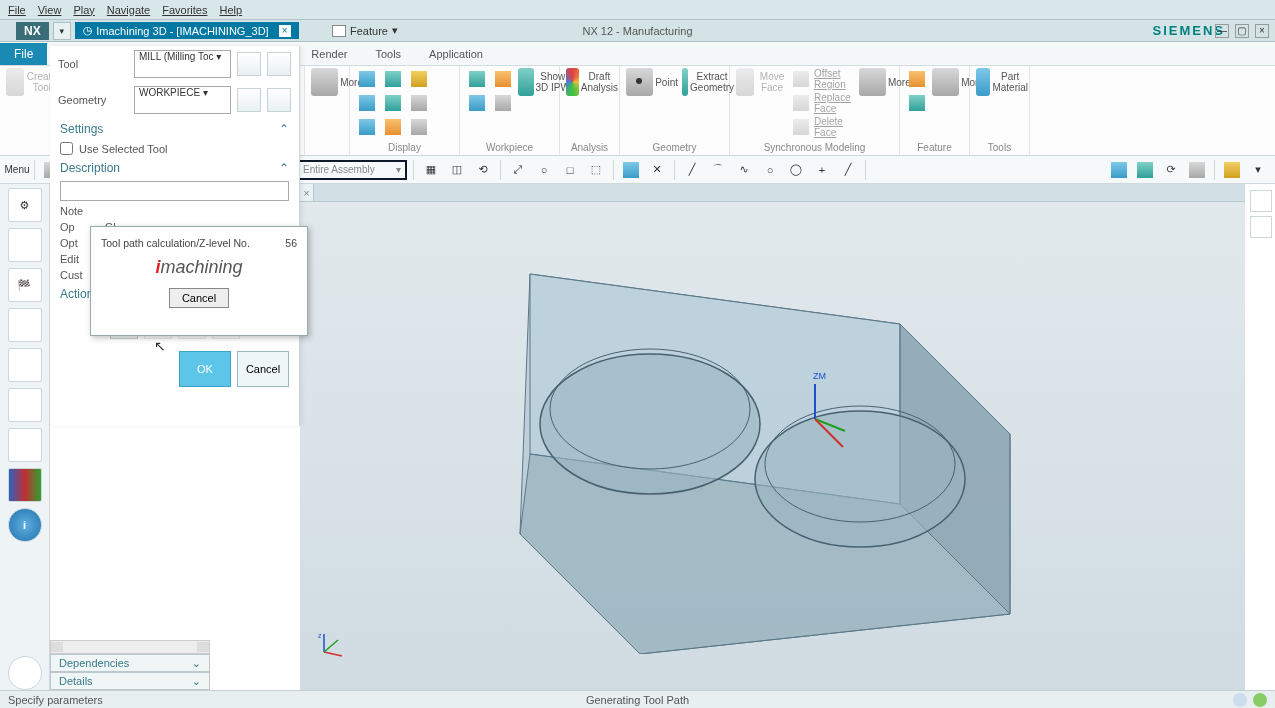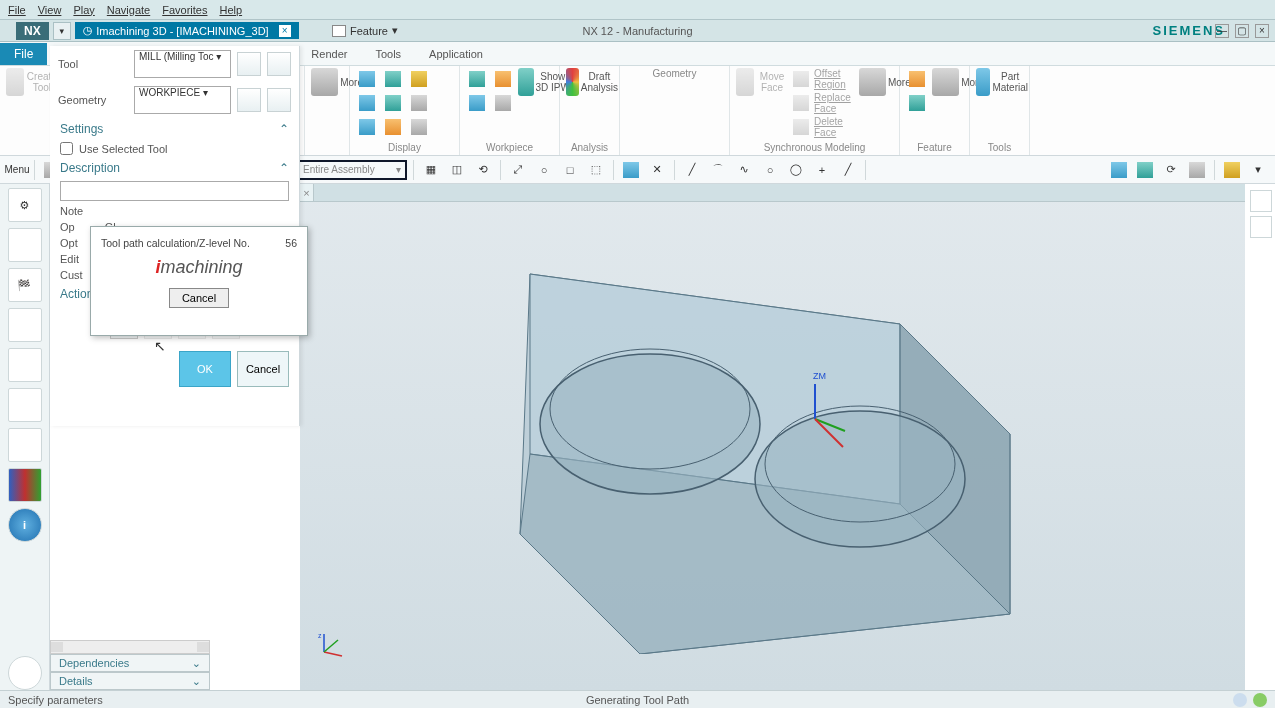--- a/index.html
+++ b/index.html
@@ -266,20 +266,32 @@
   <div class="rgroup" style="width:60px">
     <div class="body">
         <div class="rbtn-lg">
           <div class="ico" style="background:conic-gradient(#e04040,#f0c040,#40c040,#4080e0,#e04040)"></div>
           <div class="t">Draft Analysis</div>
         </div>
       </div>
     <div class="lbl">Analysis</div>
   </div>
   <div class="rgroup" style="width:110px">
+    <div class="body">
+      <div class="rbtn-lg">
+          <div class="ico c-grey" style="position:relative">
+            <span style="position:absolute;left:10px;top:10px;width:6px;height:6px;background:#333;border-radius:50%"></span>
+          </div>
+          <div class="t">Point</div>
+        </div>
+      <div class="rbtn-lg">
+          <div class="ico c-teal"></div>
+          <div class="t">Extract Geometry</div>
+        </div>
+    </div>
     <div class="lbl">Geometry</div>
   </div>
   <div class="rgroup" style="width:170px">
     <div class="body">
       <div class="rbtn-lg disabled">
           <div class="ico c-grey"></div>
           <div class="t">Move Face</div>
         </div>
       <div class="vstack" style="opacity:.45">
         <div class="hstack">

